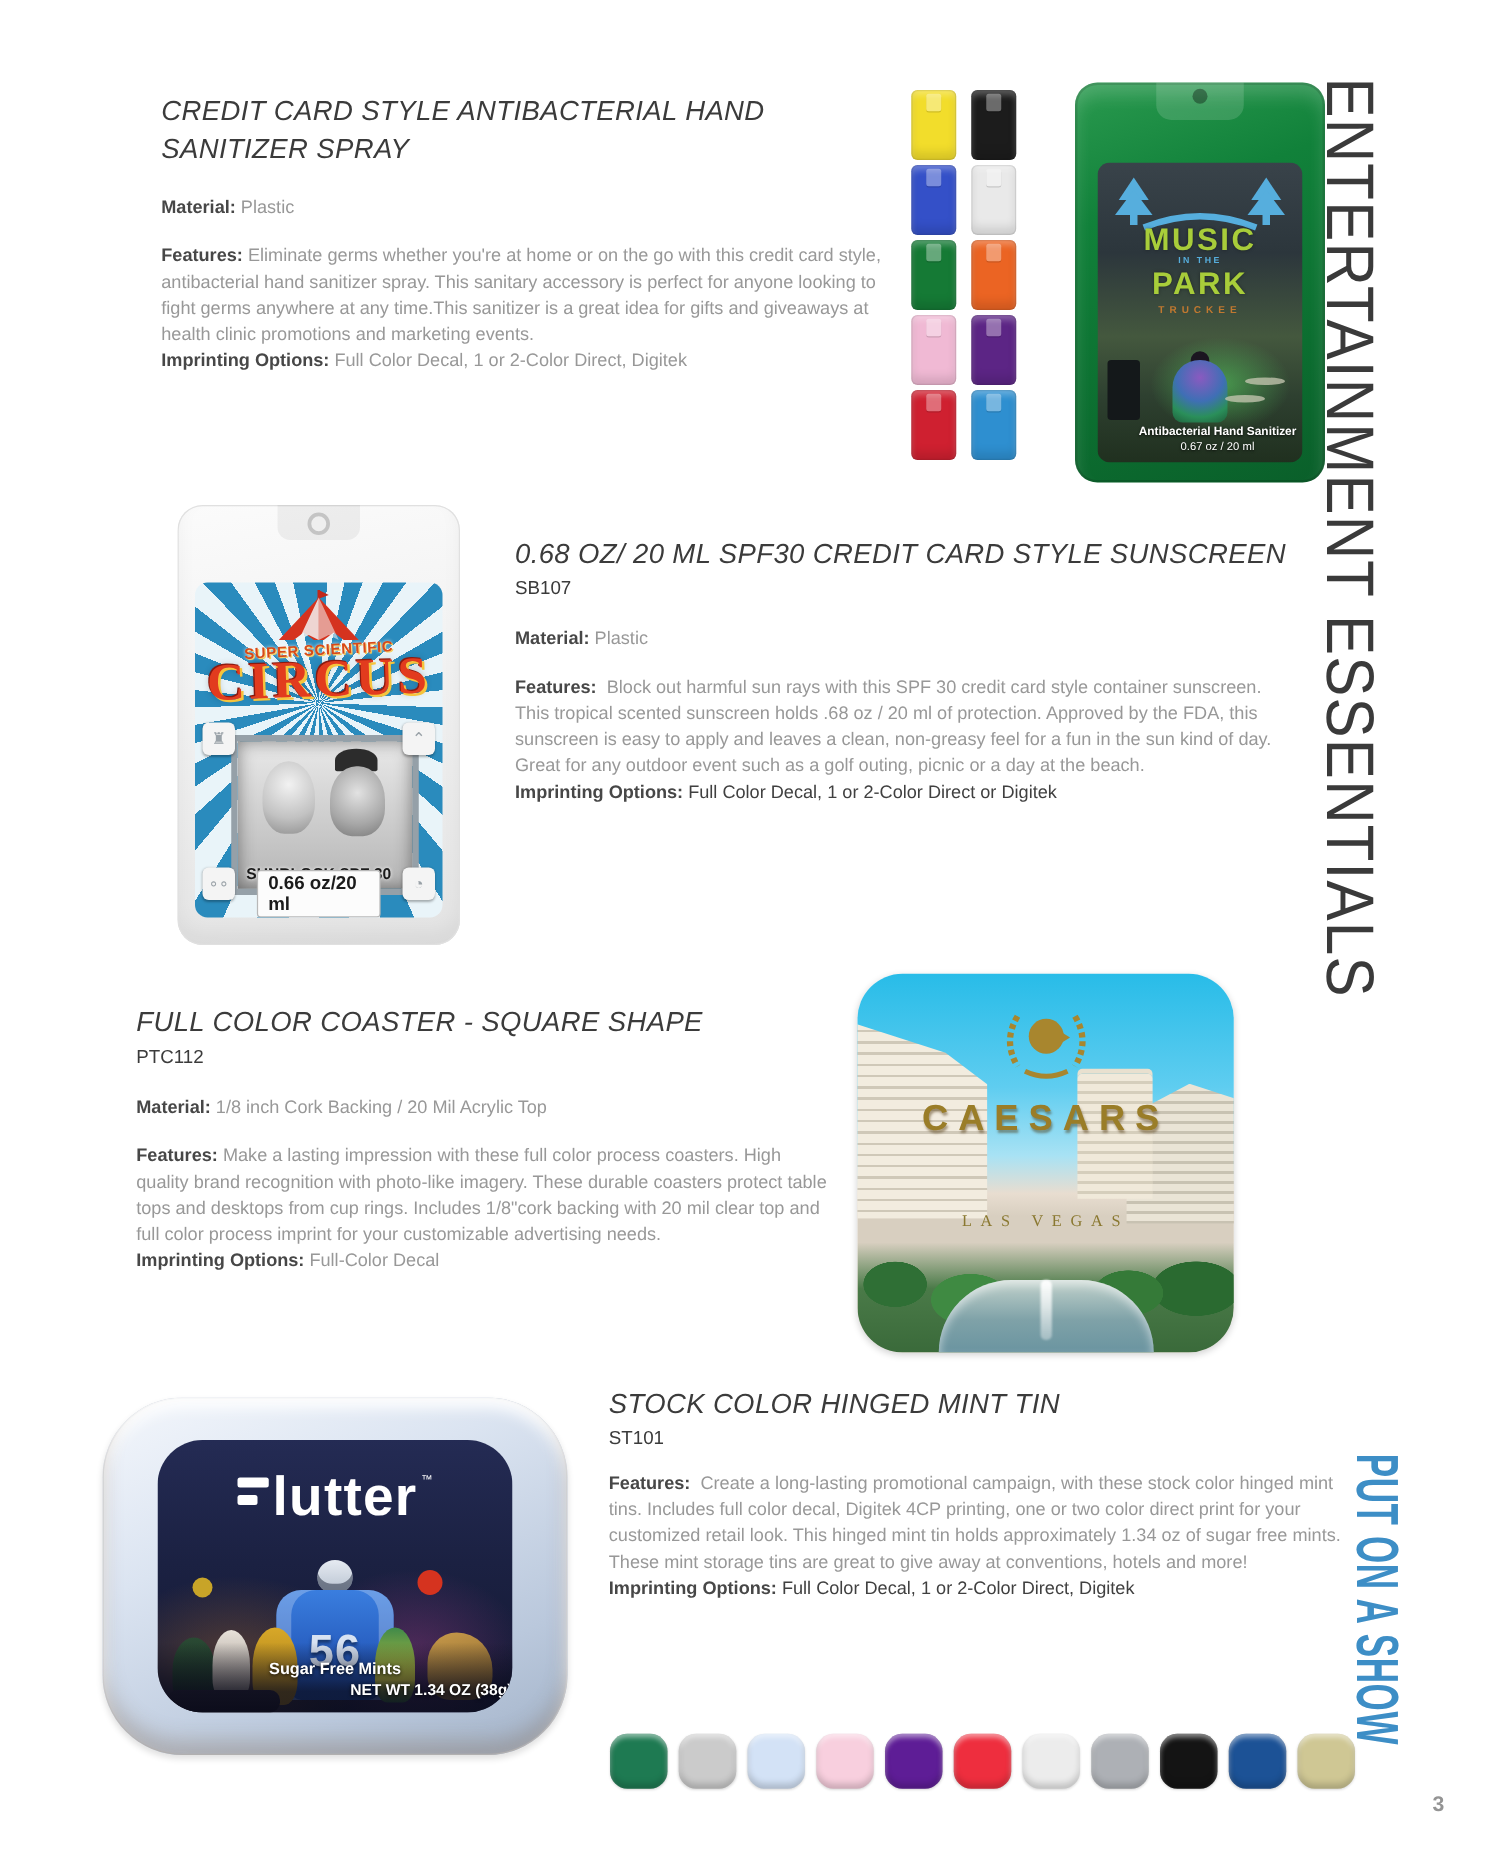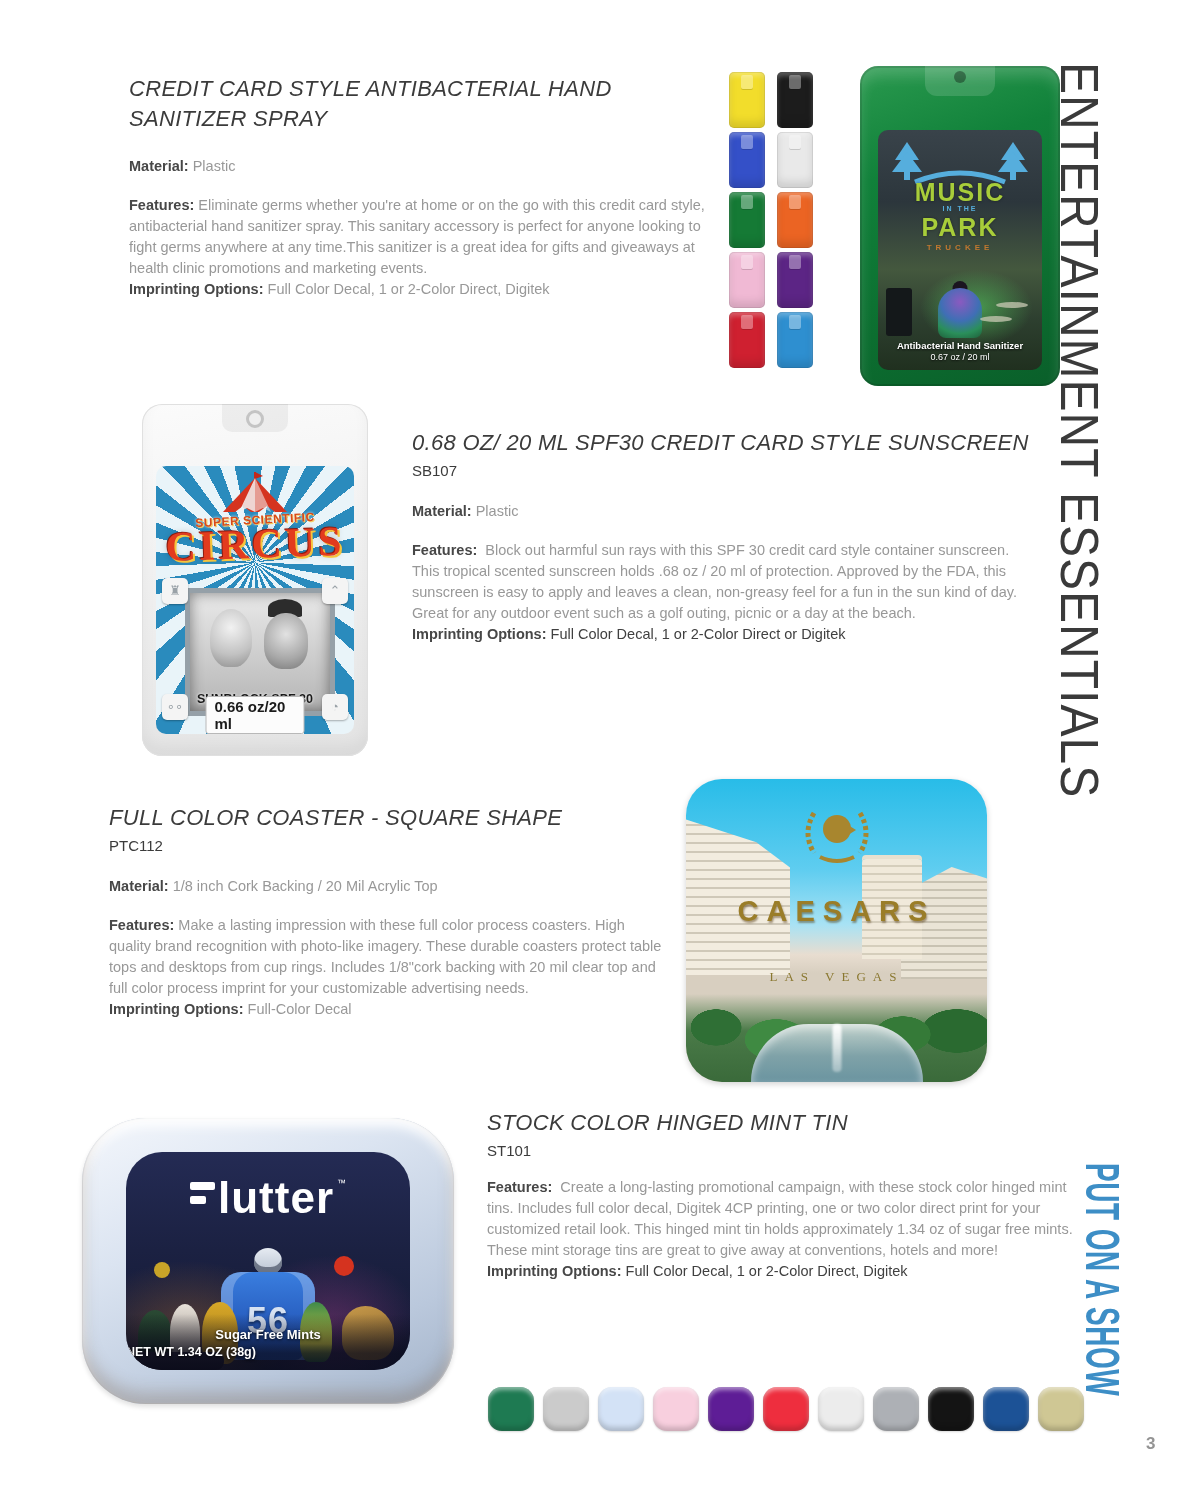--- a/index.html
+++ b/index.html
@@ -55,21 +55,21 @@
               font-size:8px;font-weight:700;letter-spacing:4px;color:#c07830;}
   .glabel .speaker{position:absolute;left:8px;bottom:34px;width:26px;height:48px;background:#14181a;border-radius:3px;}
   .glabel .drummer{position:absolute;left:50%;bottom:32px;transform:translateX(-50%);width:44px;height:50px;
                    border-radius:22px 22px 8px 8px;
                    background:radial-gradient(circle at 50% 28%, #8a5ac0, #3f6fb5 45%, #2a8f5a 75%, #1f5f3a);}
   .glabel .head{position:absolute;left:50%;bottom:74px;transform:translateX(-50%);
                 width:15px;height:15px;border-radius:50%;background:#1b1520;}
   .glabel .cym1,.glabel .cym2{position:absolute;width:32px;height:6px;border-radius:50%;background:#c9c9b4;opacity:.75;}
   .glabel .cym1{right:14px;bottom:62px;}
   .glabel .cym2{right:30px;bottom:48px;}
-  .glabel .lab{position:absolute;width:100%;text-align:center;color:#fff;text-shadow:0 1px 2px rgba(0,0,0,.8);}
+  .glabel .lab{position:absolute;width:100%;text-align:center;color:#fff;text-shadow:0 1px 2px rgba(0,0,0,.8);padding-left:14px;}
   .glabel .lab1{bottom:19px;font-size:9.5px;font-weight:700;}
   .glabel .lab2{bottom:8px;font-size:9px;}
 
   
   .scard{position:absolute;left:142px;top:404px;width:226px;height:352px;border-radius:20px;
          background:linear-gradient(170deg,#fbfbfb,#ededed 60%,#e3e3e3);
          box-shadow:inset 0 0 0 1px #e0e0e0, inset 0 -10px 16px rgba(0,0,0,.05);}
   .scard .notch{position:absolute;top:0;left:50%;transform:translateX(-50%);
                 width:66px;height:28px;border-radius:0 0 10px 10px;background:rgba(0,0,0,.05);}
   .scard .pump{width:12px;height:12px;border-radius:50%;border:3px solid #c4c4c4;margin:6px auto 0;background:#efefef;}
@@ -105,21 +105,21 @@
   .coaster .bldgL{position:absolute;left:-8px;top:38px;width:112px;height:158px;
                   background:repeating-linear-gradient(180deg,#f2ecdf 0 7px,#cfc8b8 7px 9px);
                   clip-path:polygon(0 0,70% 16%,100% 32%,100% 100%,0 100%);}
   .coaster .bldgR{position:absolute;right:-6px;top:88px;width:92px;height:112px;
                   background:repeating-linear-gradient(180deg,#eae4d6 0 6px,#c8c2b2 6px 8px);
                   clip-path:polygon(0 24%,55% 0,100% 12%,100% 100%,0 100%);}
   .coaster .tower{position:absolute;left:176px;top:80px;width:60px;height:100px;
                   background:repeating-linear-gradient(180deg,#f0e9da 0 6px,#d5cebc 6px 8px);
                   border-radius:4px 4px 0 0;box-shadow:0 -4px 0 #e8e0cf;}
   .coaster .wreath{position:absolute;top:20px;left:50%;transform:translateX(-50%);}
-  .coaster .cz1{position:absolute;top:116px;width:100%;text-align:center;font-size:29px;font-weight:700;
+  .coaster .cz1{position:absolute;top:100px;width:100%;text-align:center;font-size:29px;font-weight:700;
                 letter-spacing:8px;color:#9a7d28;text-shadow:1px 2px 2px rgba(70,45,0,.45);}
   .coaster .cz2{position:absolute;top:150px;width:100%;text-align:center;font-size:29px;font-weight:700;
                 letter-spacing:8px;color:#9a7d28;text-shadow:1px 2px 2px rgba(70,45,0,.45);}
   .coaster .cz3{position:absolute;top:190px;width:100%;text-align:center;font-size:13px;font-weight:400;
                 letter-spacing:7px;color:#8a7830;font-family:"Liberation Serif",serif;}
   .coaster .green{position:absolute;bottom:0;width:100%;height:88px;
      background:radial-gradient(42px 30px at 10% 38%, #2f6f35 60%, rgba(0,0,0,0) 61%),
                 radial-gradient(52px 34px at 30% 52%, #3f8a42 60%, rgba(0,0,0,0) 61%),
                 radial-gradient(46px 30px at 72% 46%, #357a38 60%, rgba(0,0,0,0) 61%),
                 radial-gradient(58px 36px at 90% 42%, #2a6a30 60%, rgba(0,0,0,0) 61%),
@@ -154,21 +154,21 @@
   .tlabel .jersey{position:absolute;top:120px;left:50%;transform:translateX(-50%);width:94px;height:88px;
                   border-radius:20px 20px 8px 8px;background:linear-gradient(180deg,#3a7edf,#2356b8 70%,#1c4aa5);
                   box-shadow:inset 12px 0 0 rgba(255,255,255,.25), inset -12px 0 0 rgba(255,255,255,.25);}
   .tlabel .num{position:absolute;top:148px;left:50%;transform:translateX(-50%);
                font-size:36px;font-weight:700;color:#d7e2f2;text-shadow:0 2px 3px rgba(0,0,0,.5);letter-spacing:1px;}
   .tlabel .blob{position:absolute;border-radius:50% 50% 30% 30%;}
   .tlabel .crowdbase{position:absolute;bottom:0;width:100%;height:56px;
                      background:linear-gradient(180deg,rgba(10,12,28,0) 0%,rgba(10,12,28,.75) 70%);}
   .tlabel .ml1{position:absolute;bottom:28px;width:100%;text-align:center;
                font-size:13px;font-weight:700;color:#fff;text-shadow:0 1px 3px rgba(0,0,0,.9);}
-  .tlabel .ml2{position:absolute;bottom:11px;width:100%;text-align:left;
+  .tlabel .ml2{position:absolute;bottom:11px;width:100%;text-align:right;
                font-size:12.5px;font-weight:700;color:#fff;text-shadow:0 1px 3px rgba(0,0,0,.9);}
 
   
   .tin-swatches{position:absolute;left:488px;top:1387px;display:flex;gap:9px;}
   .tin-sw{width:46px;height:44px;border-radius:14px;
           box-shadow:inset 0 -4px 5px rgba(0,0,0,.18), inset 0 3px 4px rgba(255,255,255,.5), 0 1px 2px rgba(0,0,0,.15);}
 </style>
 </head>
 <body>
 

